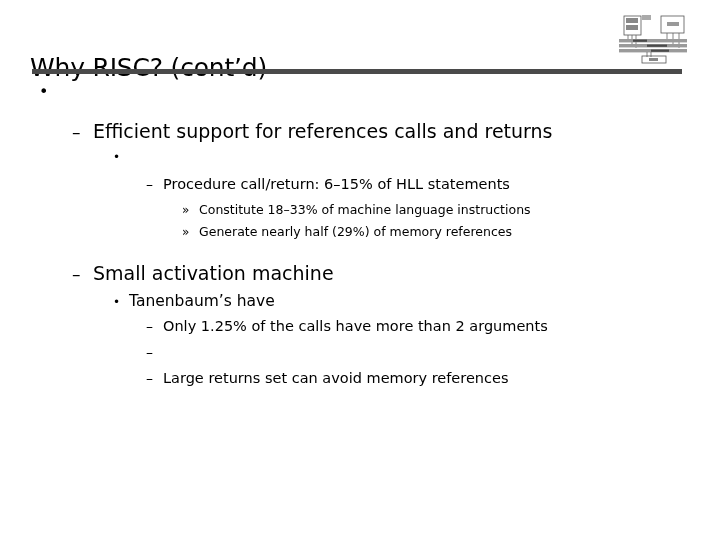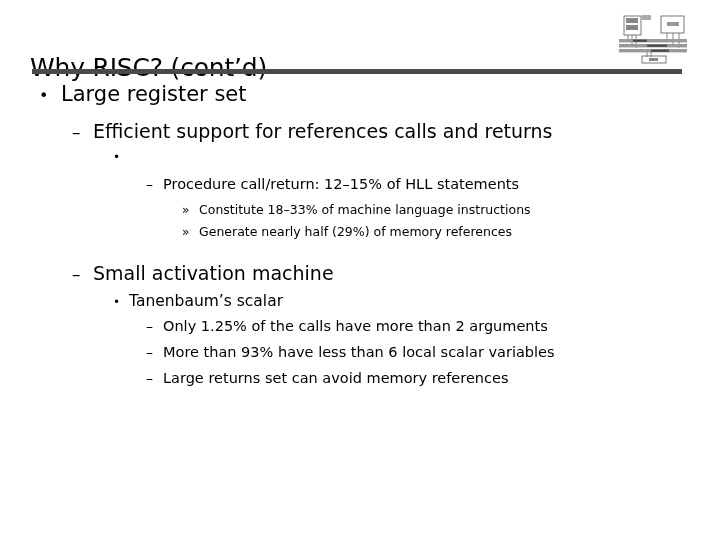--- a/index.html
+++ b/index.html
@@ -150,37 +150,36 @@
     <line x1="34" y1="41" x2="34" y2="46" stroke="#666" stroke-width="0.8"></line>
     <rect x="25" y="45" width="24" height="7" fill="none" stroke="#555" stroke-width="0.8"></rect>
     <rect x="32" y="47" width="9" height="3" fill="#888"></rect>
   </svg>
 </div>
 
 <div class="body-outline">
 
   <div class="line lvl1">
     <span class="marker">•</span>
-    <span class="text">Large register set</span>
   </div>
 
   <div class="gap-small"></div>
 
   <div class="line lvl2">
     <span class="marker">–</span>
     <span class="text">Efficient support for references calls and returns</span>
   </div>
 
   <div class="line lvl3">
     <span class="marker">•</span>
   </div>
 
   <div class="line lvl4">
     <span class="marker">–</span>
-    <span class="text">Procedure call/return: 12–15% of HLL statements</span>
+    <span class="text">Procedure call/return: 6–15% of HLL statements</span>
   </div>
 
   <div class="line lvl5">
     <span class="marker">»</span>
     <span class="text">Constitute 18–33% of machine language instructions</span>
   </div>
 
   <div class="line lvl5">
     <span class="marker">»</span>
     <span class="text">Generate nearly half (29%) of memory references</span>
@@ -188,31 +187,30 @@
 
   <div class="gap-section"></div>
 
   <div class="line lvl2">
     <span class="marker">–</span>
     <span class="text">Small activation machine</span>
   </div>
 
   <div class="line lvl3">
     <span class="marker">•</span>
-    <span class="text">Tanenbaum’s scalar</span>
+    <span class="text">Tanenbaum’s have</span>
   </div>
 
   <div class="line lvl4">
     <span class="marker">–</span>
     <span class="text">Only 1.25% of the calls have more than 2 arguments</span>
   </div>
 
   <div class="line lvl4">
     <span class="marker">–</span>
-    <span class="text">More than 93% have less than 6 local scalar variables</span>
   </div>
 
   <div class="line lvl4">
     <span class="marker">–</span>
     <span class="text">Large returns set can avoid memory references</span>
   </div>
 
 </div>
 
 </body></html>

